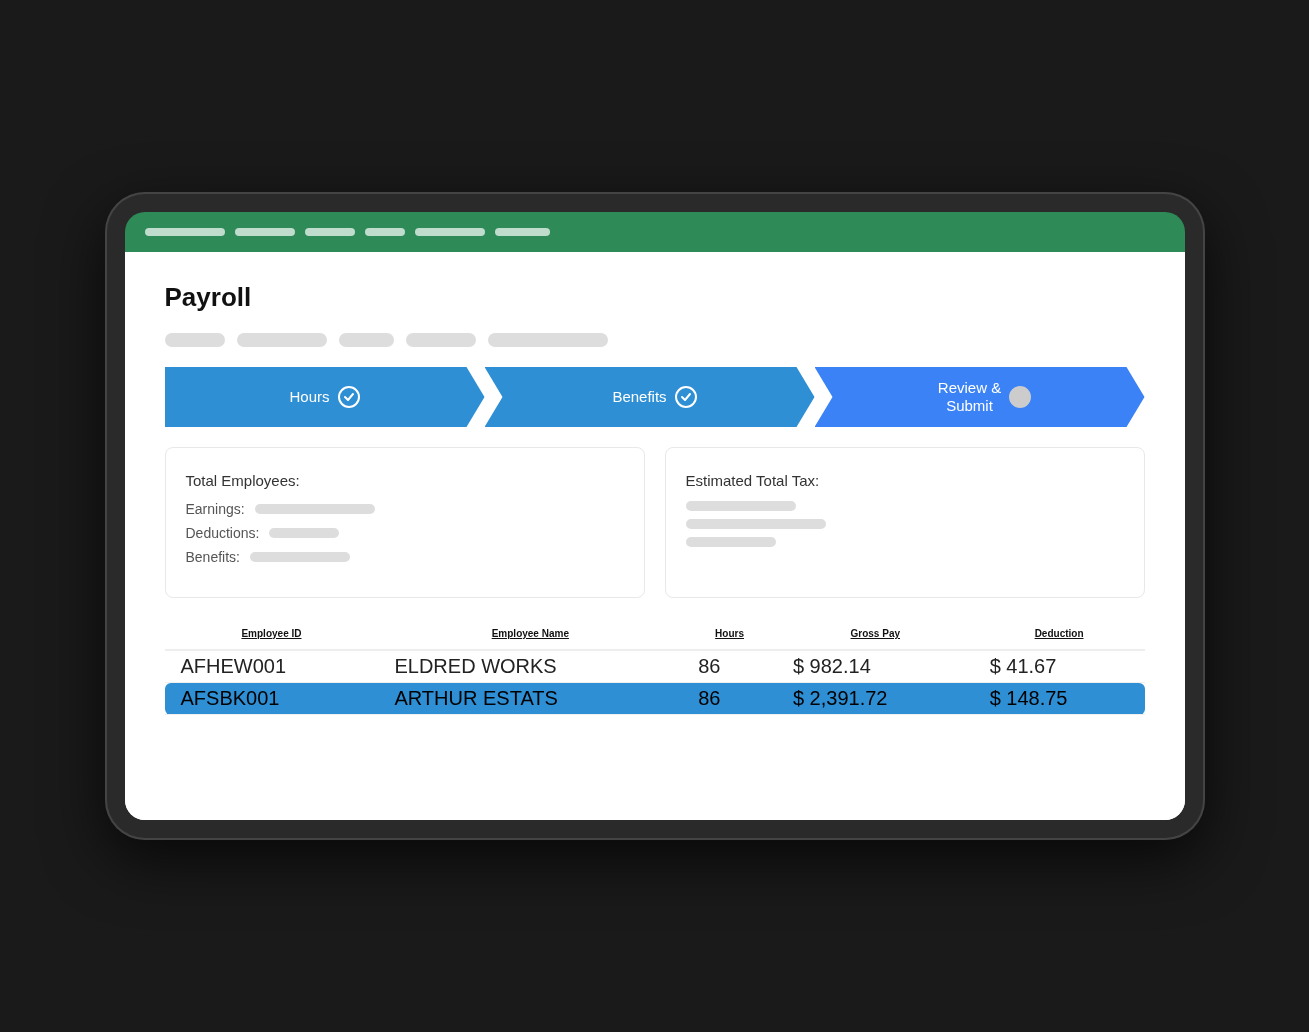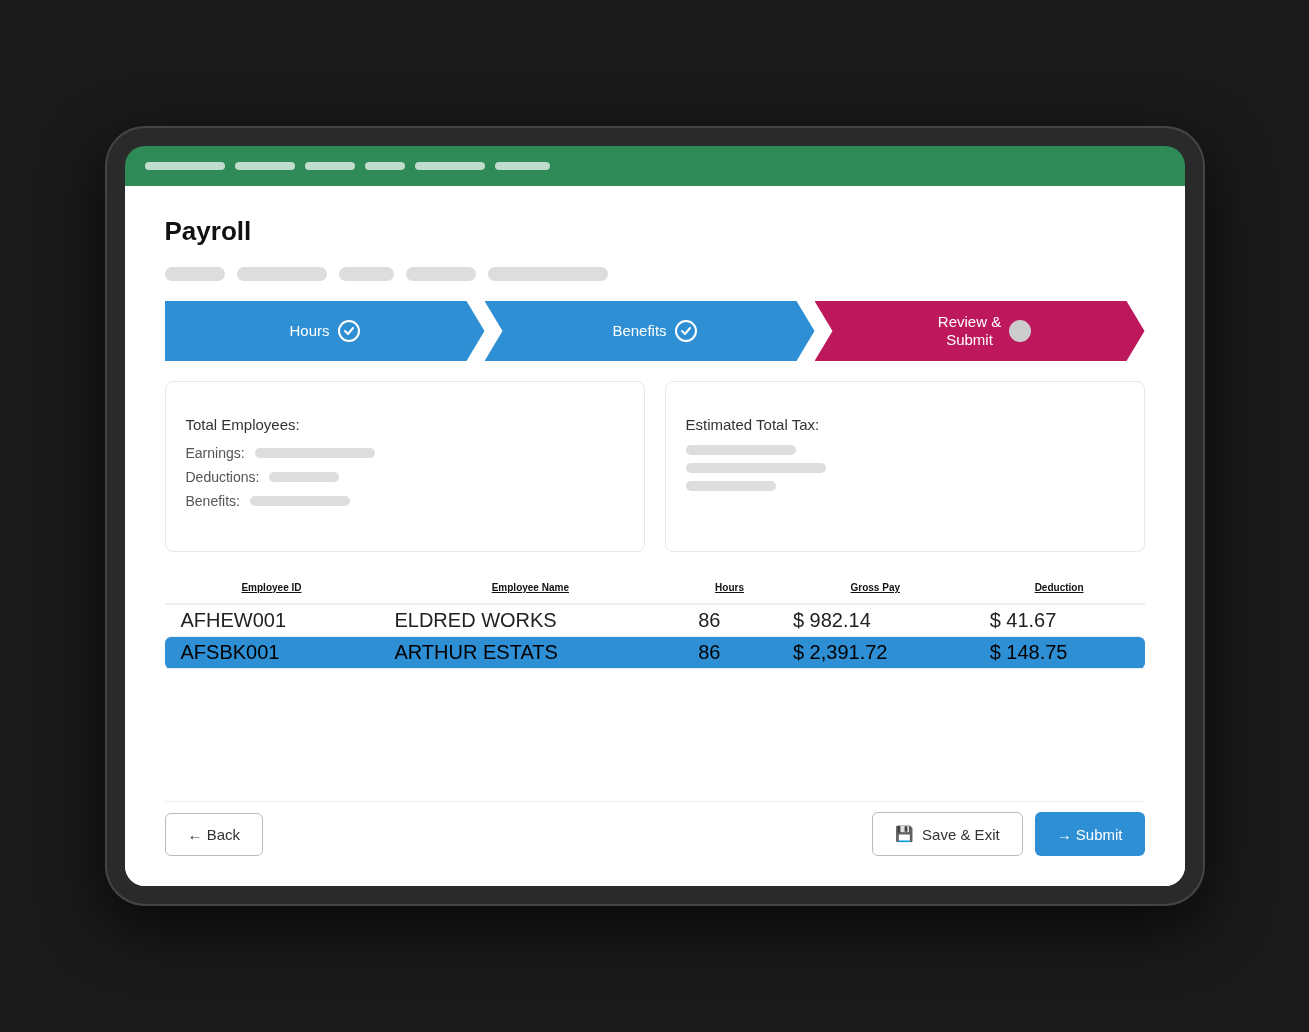--- a/index.html
+++ b/index.html
@@ -8,21 +8,21 @@
       background: #1a1a1a;
       display: flex;
       align-items: center;
       justify-content: center;
       min-height: 100vh;
       font-family: -apple-system, BlinkMacSystemFont, 'Segoe UI', Arial, sans-serif;
     }
 
     .tablet-frame {
       width: 1100px;
-      height: 780px;
+      height: 648px;
       background: #2a2a2a;
       border-radius: 40px;
       padding: 20px;
       box-shadow: 0 20px 60px rgba(0,0,0,0.7), inset 0 0 0 2px #444;
       display: flex;
       flex-direction: column;
     }
 
     .tablet-top-bar {
       height: 40px;
@@ -103,21 +103,21 @@
     .step:first-child {
       clip-path: polygon(0 0, calc(100% - 18px) 0, 100% 50%, calc(100% - 18px) 100%, 0 100%);
       padding-left: 20px;
     }
 
     .step-completed {
       background: #2e8fd4;
     }
 
     .step-active {
-      background: #be185d;
+      background: #3b82f6;
     }
 
     .step-check {
       width: 22px;
       height: 22px;
       border-radius: 50%;
       border: 2px solid #fff;
       display: flex;
       align-items: center;
       justify-content: center;
@@ -143,21 +143,21 @@
     .summary-row {
       display: flex;
       gap: 20px;
     }
 
     .summary-card {
       flex: 1;
       background: #fff;
       border: 1px solid #e8e8e8;
       border-radius: 8px;
-      padding: 34px 20px;
+      padding: 24px 20px;
     }
 
     .summary-card-title {
       font-size: 15px;
       color: #333;
       font-weight: 500;
       margin-bottom: 12px;
     }
 
     .summary-line {
@@ -360,26 +360,16 @@
                 <td>AFSBK001</td>
                 <td>ARTHUR ESTATS</td>
                 <td>86</td>
                 <td>$ 2,391.72</td>
                 <td>$ 148.75</td>
               </tr>
             </tbody>
         </table>
       </div>
 
-      <div class="footer-bar">
-        <button class="btn btn-back">← Back</button>
-        <div class="footer-right">
-          <button class="btn btn-save">
-            <span>💾</span>
-            <span>Save &amp; Exit</span>
-          </button>
-          <button class="btn btn-submit">→ Submit</button>
-        </div>
-      </div>
 
     </div>
   </div>
 </div>
 
 </body></html>

